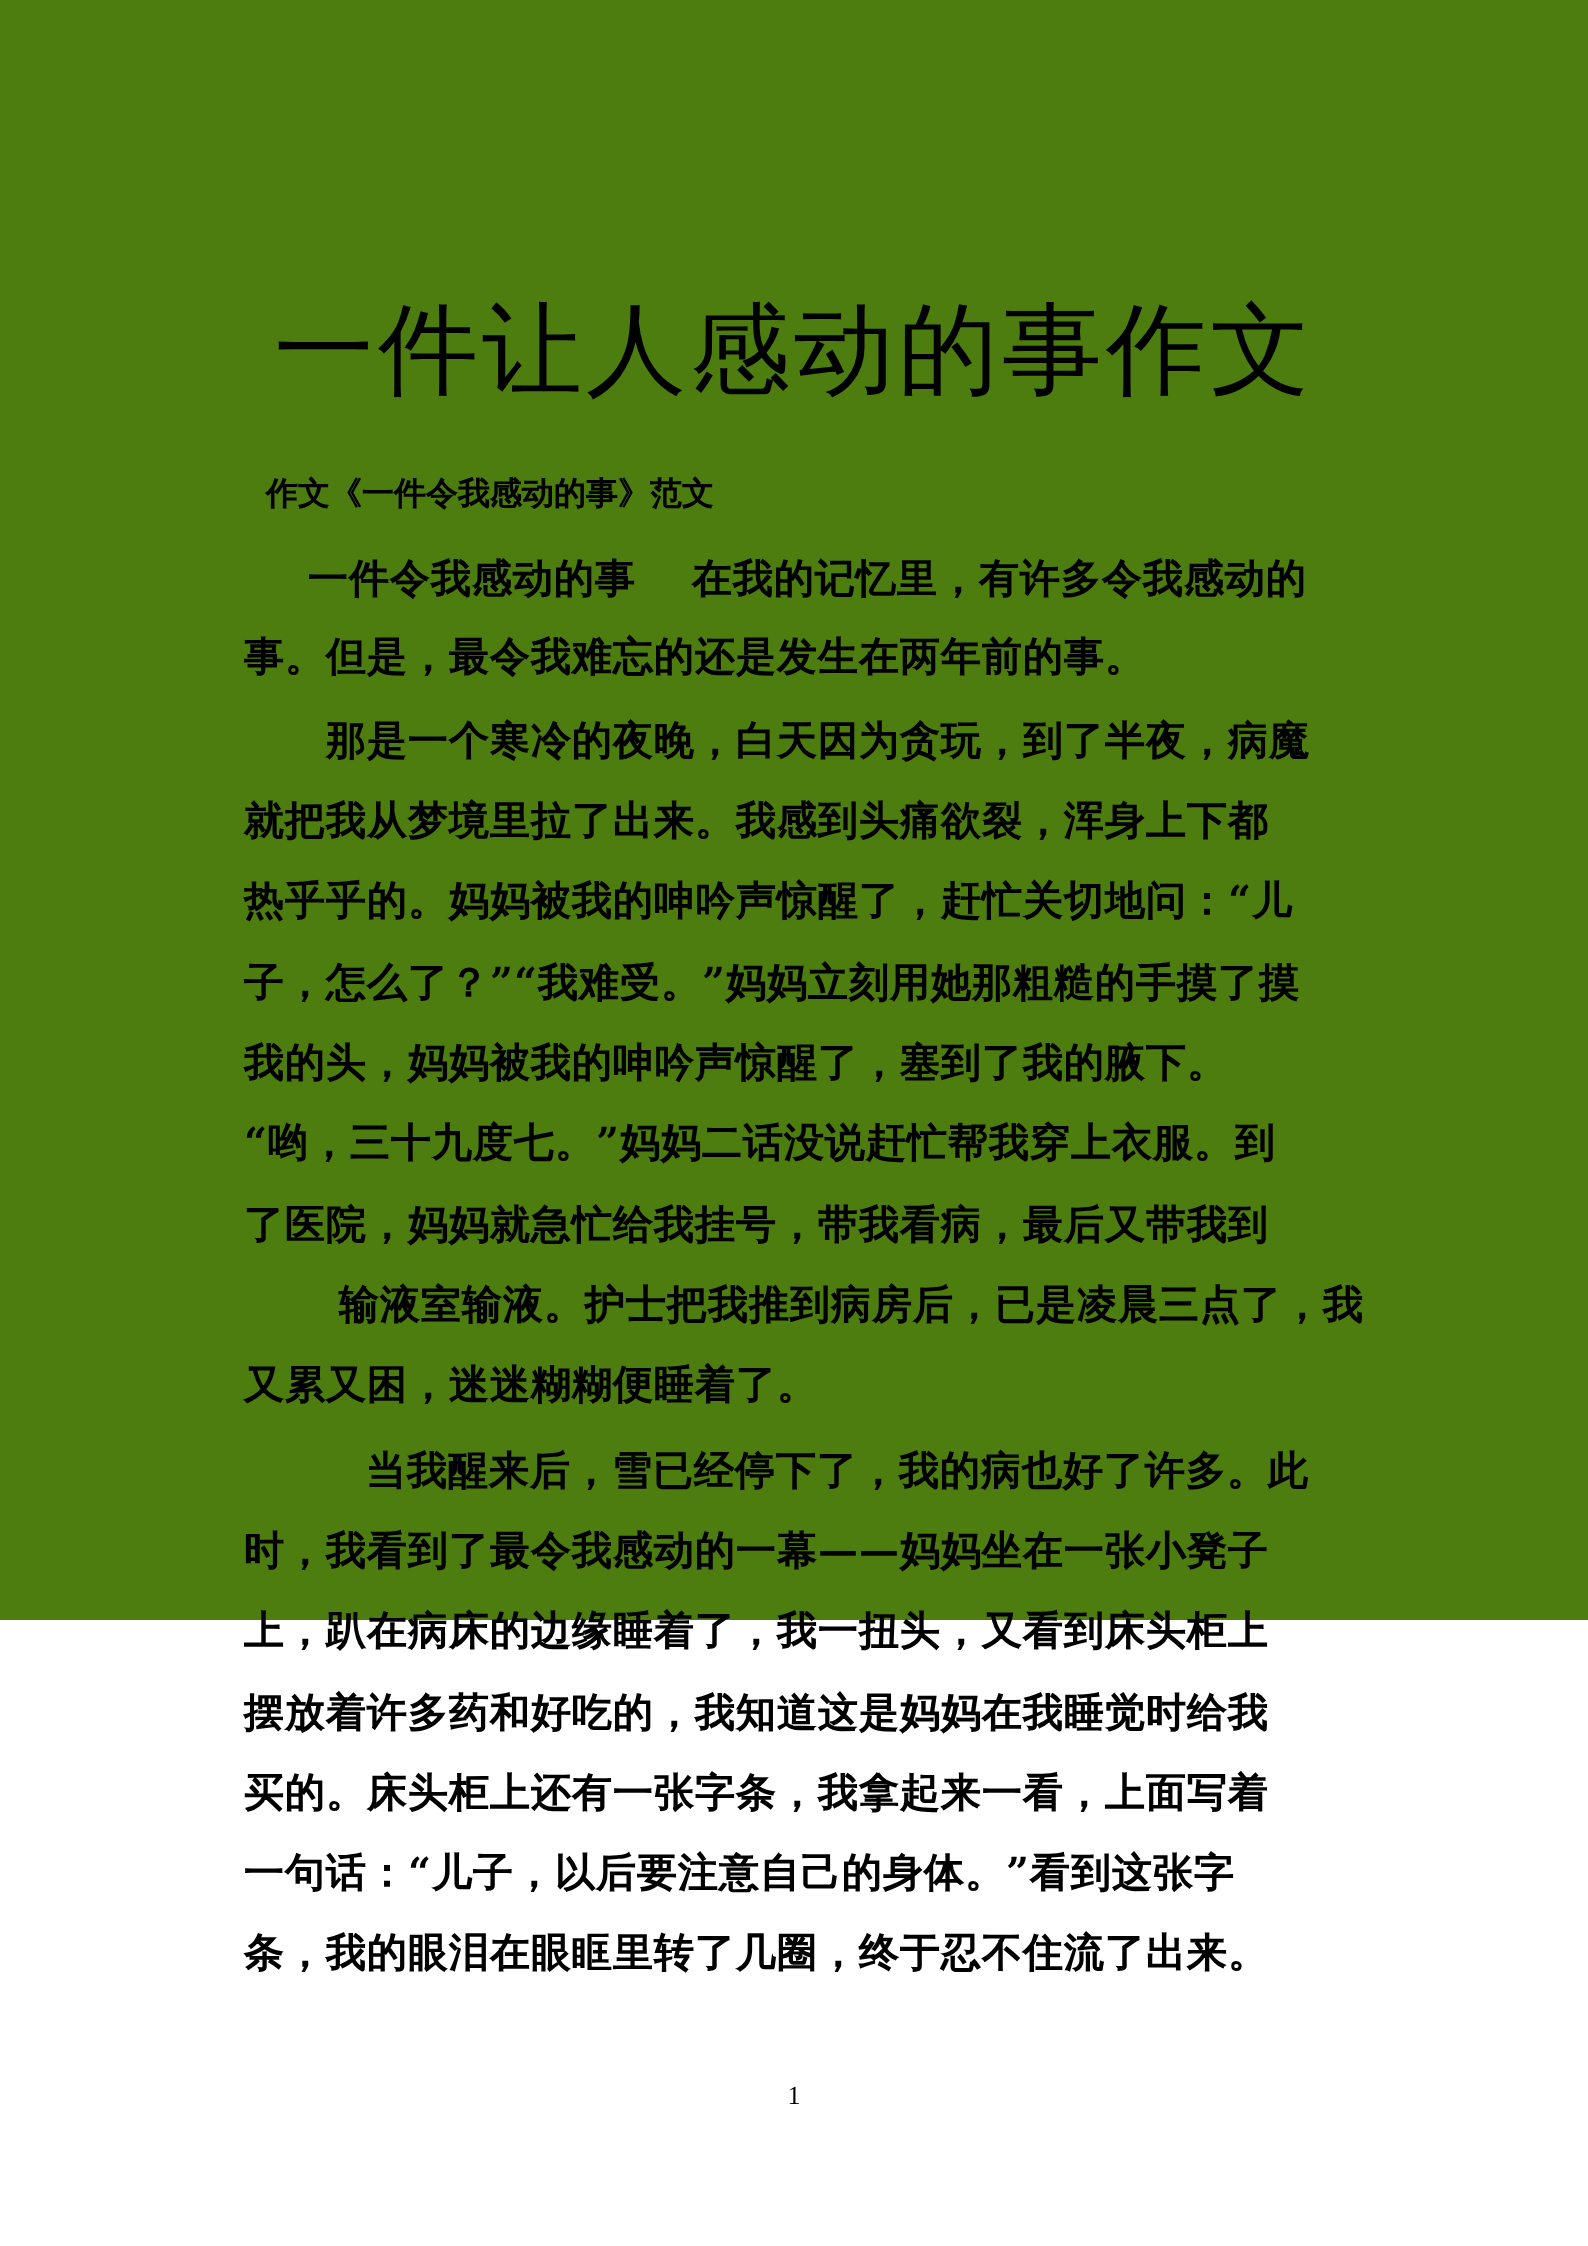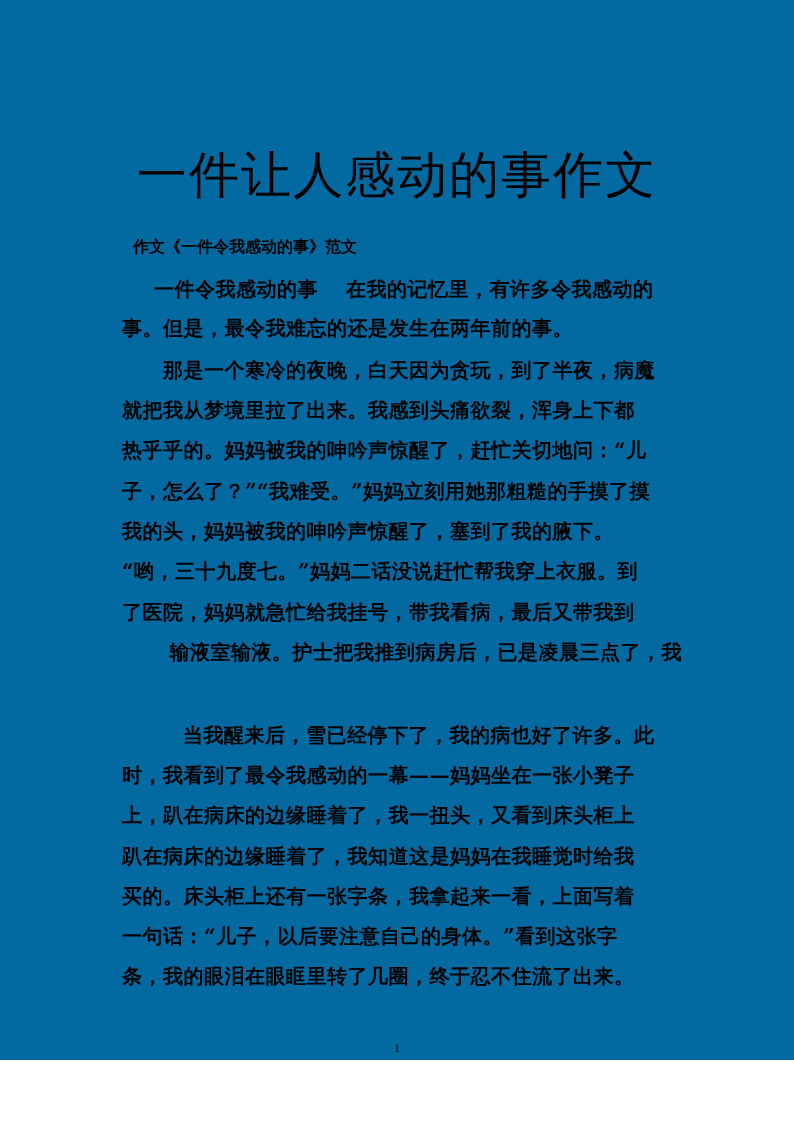--- a/index.html
+++ b/index.html
@@ -1,18 +1,18 @@
 <!DOCTYPE html>
 <html><head>
   <meta charset="utf-8">
   <style>
     html, body { margin: 0; padding: 0; background: #ffffff; }
     body { width: 794px; height: 1123px; position: relative; overflow: hidden;
            font-family: "DejaVu Serif", "Liberation Serif", serif; color: #000; }
-    .page { position: absolute; left: 0; top: 0; width: 794px; height: 1060px; background: #0369a1; text-decoration: underline; }
+    .page { position: absolute; left: 0; top: 0; width: 794px; height: 810px; background: #4d7c0f; text-decoration: underline; }
     .title { position: absolute; left: 0; width: 794px; top: 140px; text-align: center;
              font-size: 50px; line-height: 70px; letter-spacing: 2px; font-weight: normal; }
     .subtitle { position: absolute; left: 133px; top: 232px; font-size: 16px; line-height: 30px; font-weight: bold; }
     .line { position: absolute; left: 122px; width: 560px; font-size: 20px; line-height: 30px;
             white-space: nowrap; font-weight: bold; letter-spacing: 0.5px; }
     .pagenum { position: absolute; left: 0; width: 794px; top: 1040px; text-align: center;
                font-size: 13px; font-family: "Liberation Serif", serif; }
   </style>
 </head>
 <body>
@@ -24,22 +24,23 @@
   <div class="line" style="top:274px; left:154px;">一件令我感动的事　 在我的记忆里，有许多令我感动的</div>
   <div class="line" style="top:313px;">事。但是，最令我难忘的还是发生在两年前的事。</div>
   <div class="line" style="top:355px; left:163px;">那是一个寒冷的夜晚，白天因为贪玩，到了半夜，病魔</div>
   <div class="line" style="top:395px;">就把我从梦境里拉了出来。我感到头痛欲裂，浑身上下都</div>
   <div class="line" style="top:435px;">热乎乎的。妈妈被我的呻吟声惊醒了，赶忙关切地问：“儿</div>
   <div class="line" style="top:476px;">子，怎么了？”“我难受。”妈妈立刻用她那粗糙的手摸了摸</div>
   <div class="line" style="top:516px;">我的头，妈妈被我的呻吟声惊醒了，塞到了我的腋下。</div>
   <div class="line" style="top:556px;">“哟，三十九度七。”妈妈二话没说赶忙帮我穿上衣服。到</div>
   <div class="line" style="top:597px;">了医院，妈妈就急忙给我挂号，带我看病，最后又带我到</div>
   <div class="line" style="top:637px;text-align:right;">输液室输液。护士把我推到病房后，已是凌晨三点了，我</div>
+  <div class="line" style="top:677px;">又累又困，迷迷糊糊便睡着了。</div>
   <div class="line" style="top:720px; left:183px;">当我醒来后，雪已经停下了，我的病也好了许多。此</div>
   <div class="line" style="top:760px;">时，我看到了最令我感动的一幕——妈妈坐在一张小凳子</div>
   <div class="line" style="top:800px;">上，趴在病床的边缘睡着了，我一扭头，又看到床头柜上</div>
-  <div class="line" style="top:841px;">趴在病床的边缘睡着了，我知道这是妈妈在我睡觉时给我</div>
+  <div class="line" style="top:841px;">摆放着许多药和好吃的，我知道这是妈妈在我睡觉时给我</div>
   <div class="line" style="top:881px;">买的。床头柜上还有一张字条，我拿起来一看，上面写着</div>
   <div class="line" style="top:921px;">一句话：“儿子，以后要注意自己的身体。”看到这张字</div>
   <div class="line" style="top:961px;">条，我的眼泪在眼眶里转了几圈，终于忍不住流了出来。</div>
 
   <div class="pagenum">1</div>
 </div>
 
 </body></html>

